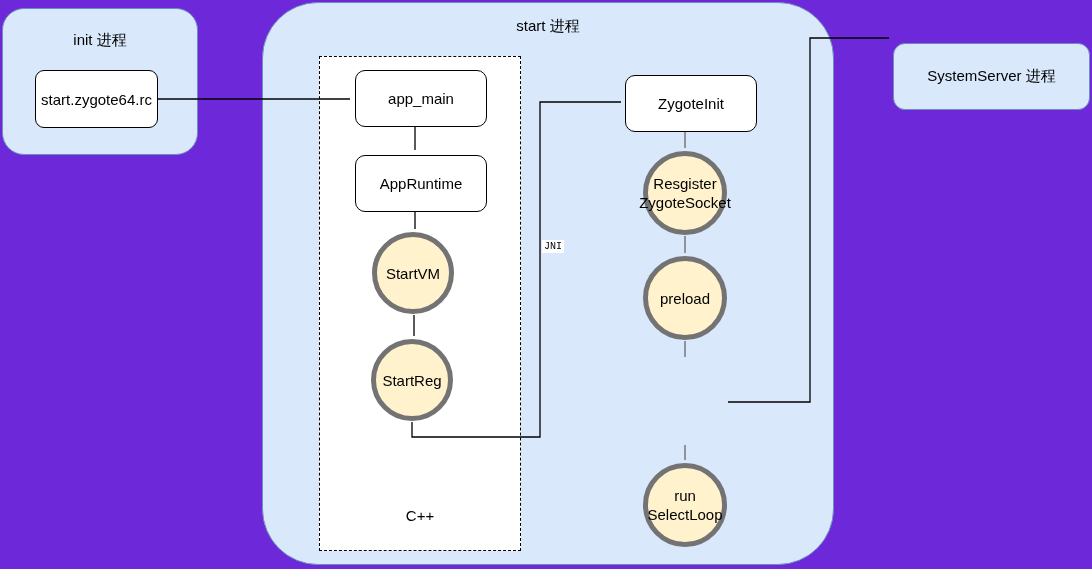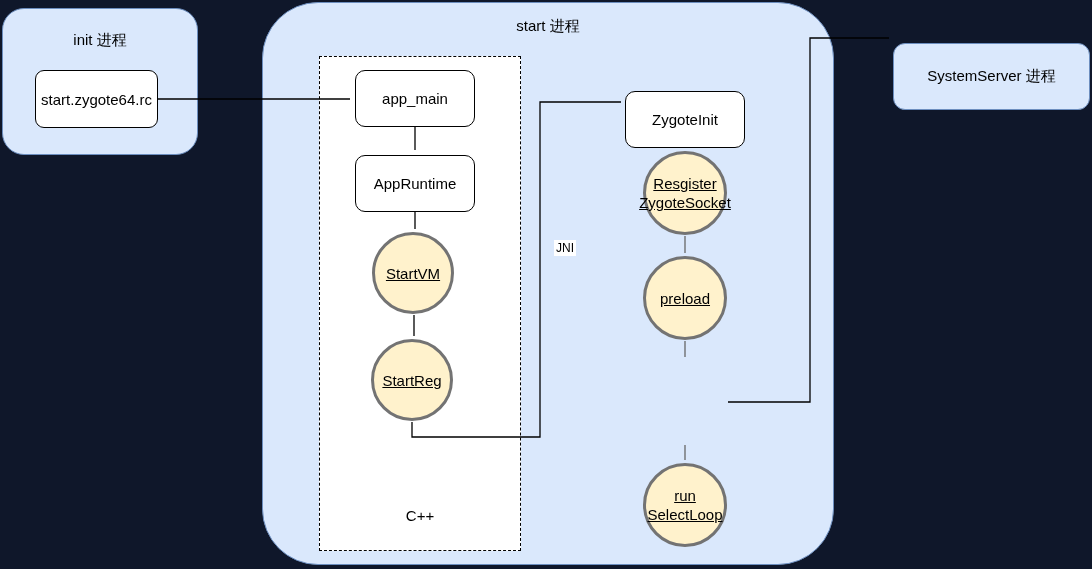--- a/index.html
+++ b/index.html
@@ -5,21 +5,21 @@
   * { margin: 0; padding: 0; box-sizing: border-box; }
   html, body { background: #ffffff; }
   body {
     font-family: "Liberation Sans", "DejaVu Sans", sans-serif;
     color: #000000;
   }
   .canvas {
     position: relative;
     width: 1092px;
     height: 569px;
-    background: #0f172a;
+    background: #6d28d9;
     overflow: hidden;
   }
   
   .process {
     position: absolute;
     background: #dae8fc;
     border: 1px solid #6c8ebf;
   }
   .process-title {
     position: absolute;
@@ -52,47 +52,46 @@
     bottom: 26px;
     font-size: 15px;
     color: #000000;
   }
   #cpp-section .section-label  { left: 0; right: 0; text-align: center; }
   #java-section .section-label { left: 20px; }
 
   
   .rect-node {
     position: absolute;
-    width: 120px; height: 57px;
+    width: 132px; height: 57px;
     background: #ffffff;
     border: 1px solid #000000;
     border-radius: 10px;
     display: flex; align-items: center; justify-content: center;
     font-size: 15px;
     z-index: 4;
   }
   #node-init-rc    { left: 35px;  top: 70px;  width: 123px; height: 58px; border-radius: 9px; }
   #node-app-main   { left: 355px; top: 70px;  }
   #node-appruntime { left: 355px; top: 155px; }
-  #node-zygoteinit { left: 625px; top: 75px; margin-top: 16px;  }
+  #node-zygoteinit { left: 625px; top: 75px;  }
 
   
   .circle-node {
     position: absolute;
     width: 84px; height: 84px;
     background: #fff2cc;
-    border: 3px solid #737373;
+    border: 5px solid #737373;
     border-radius: 50%;
     display: flex; align-items: center; justify-content: center;
     text-align: center;
     font-size: 15px;
     line-height: 19px;
     white-space: pre-line;
     z-index: 4;
-    text-decoration: underline;
   }
   #node-startvm   { left: 372px; top: 232px; width: 82px; height: 82px; }
   #node-startreg  { left: 371px; top: 339px; width: 82px; height: 82px; }
   #node-register  { left: 643px; top: 151px; }
   #node-preload   { left: 643px; top: 256px; }
   #node-startss   { left: 643px; top: 360px; }
   #node-runselect { left: 643px; top: 463px; }
 
   
   #edges {
@@ -102,26 +101,27 @@
     z-index: 3;
     pointer-events: none;
   }
   #edges path { fill: none; }
   .edge-black { stroke: #000000; stroke-width: 1.3; }
   .edge-gray  { stroke: #666666; stroke-width: 1.3; }
 
   
   #jni-label {
     position: absolute;
-    left: 554px; top: 240px;
+    left: 542px; top: 240px;
     background: #ffffff;
-    font-size: 12px;
+    font-size: 10px;
     padding: 1px 2px;
     z-index: 5;
     color: #000000;
+    font-family: Liberation Mono, monospace;
   }
 </style>
 </head>
 <body>
 
 <div class="canvas">
 
   <div class="process" id="init-process">
     <div class="process-title">init 进程</div>
   </div>

